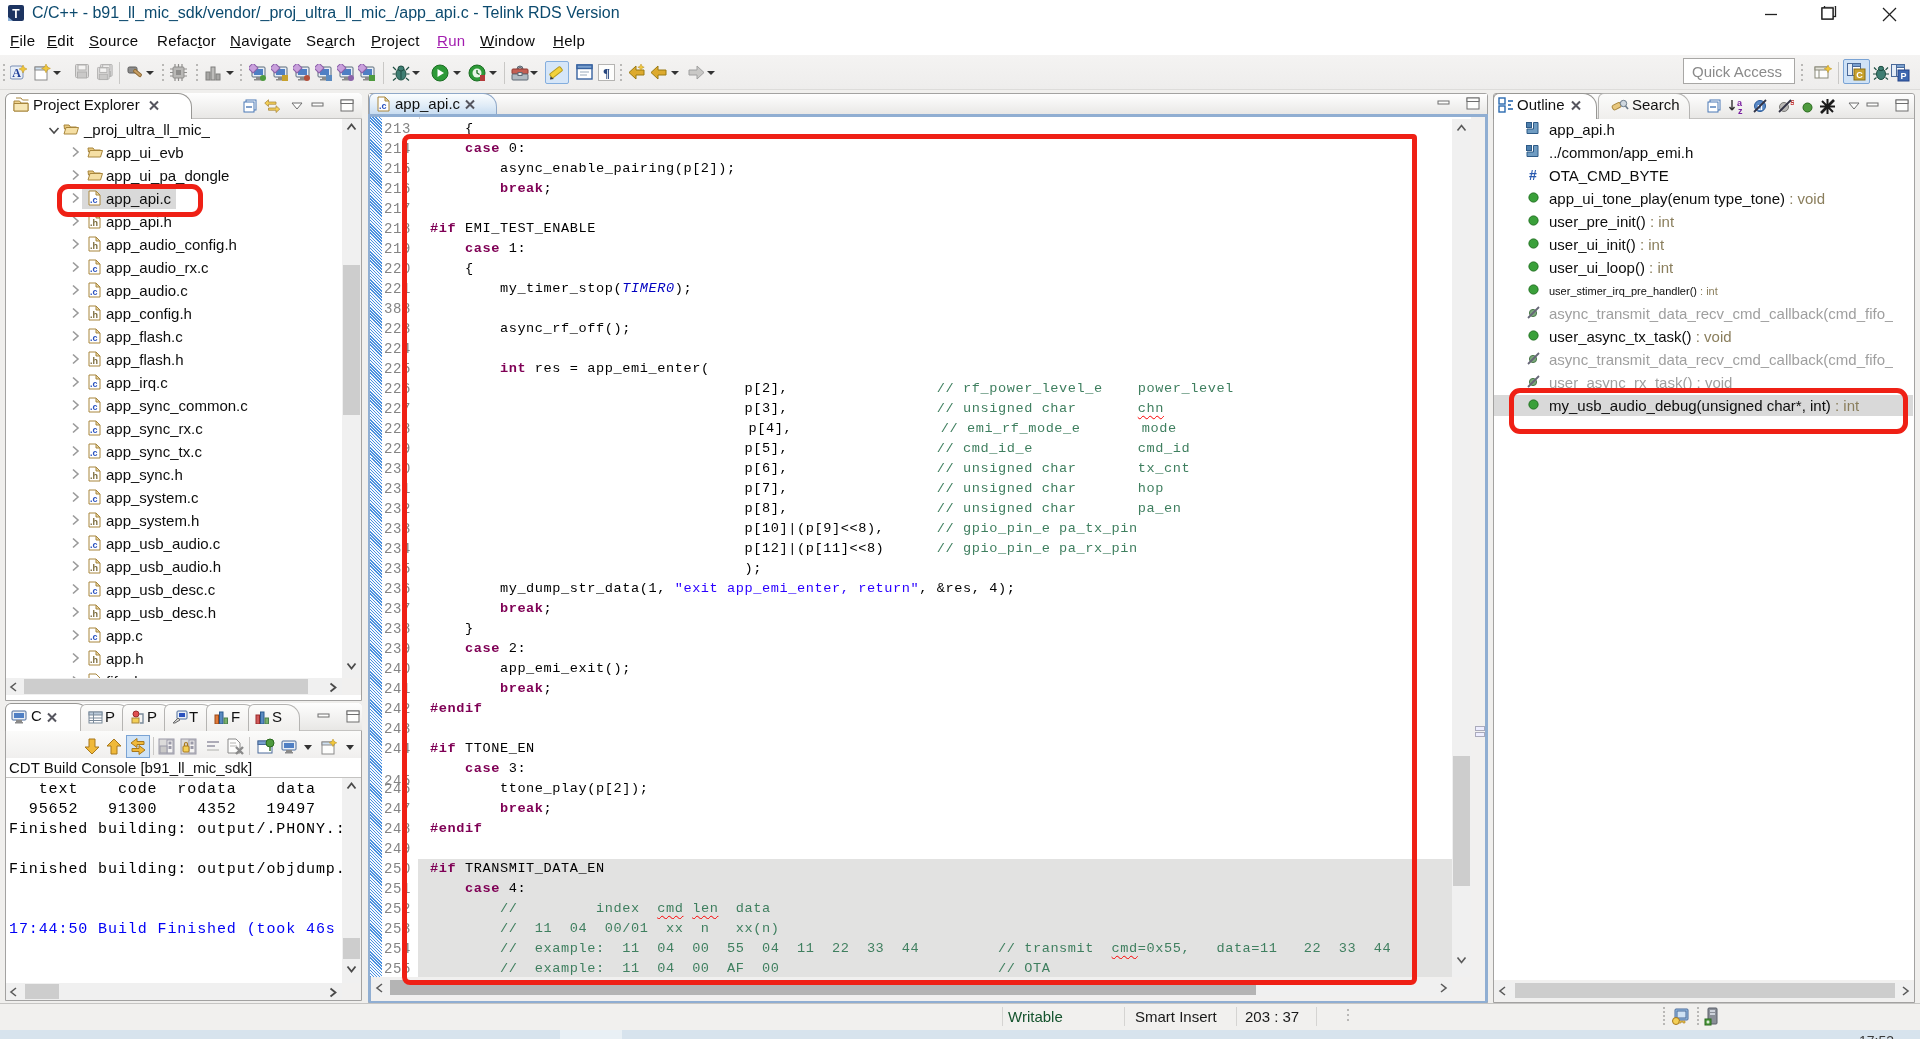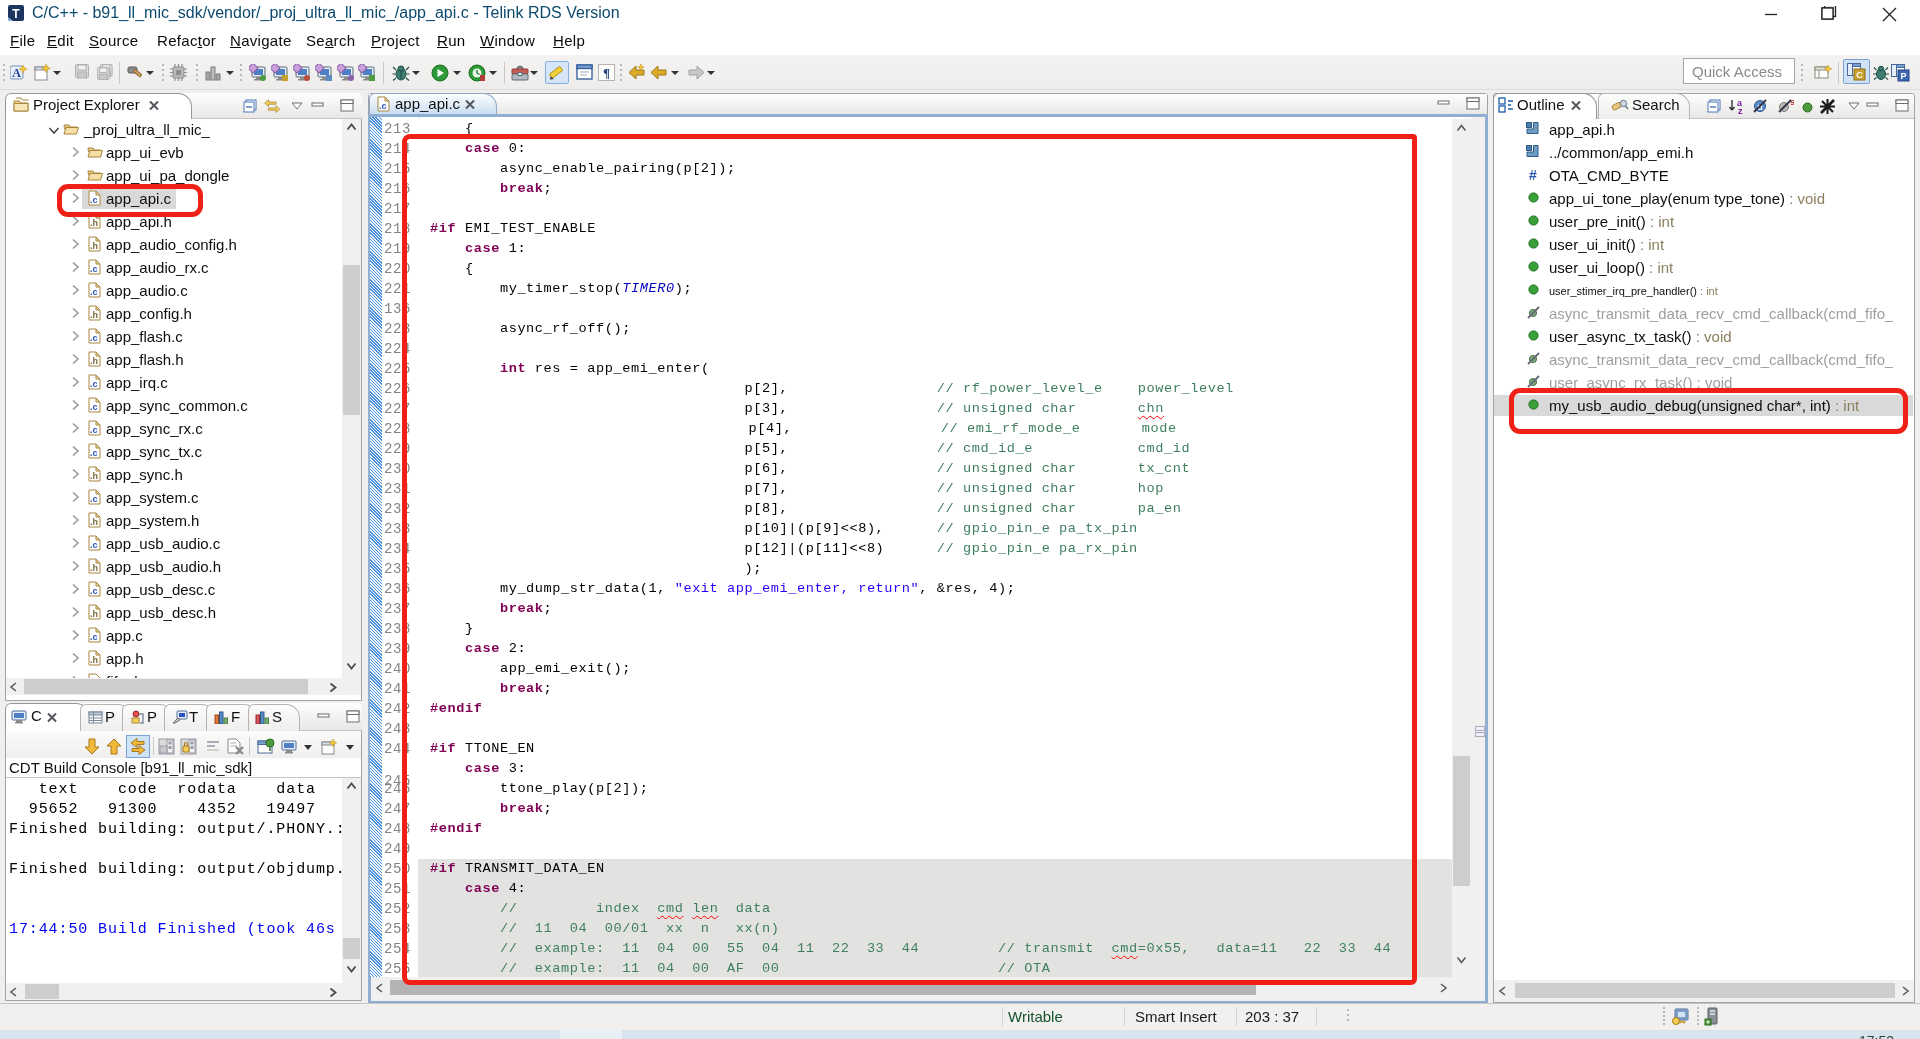--- a/index.html
+++ b/index.html
@@ -48,21 +48,21 @@
     <line x1="144" y1="2" x2="131" y2="15" stroke="#222" stroke-width="1.3"></line>
   </svg>
 <div class="abs" style="left:0;top:28px;width:1920px;height:27px;background:#fff"></div>
 <div class="abs" style="left:10px;top:32px;font-size:15px;letter-spacing:0.3px;color:#0a0a0a"><u>F</u>ile</div>
 <div class="abs" style="left:47px;top:32px;font-size:15px;letter-spacing:0.3px;color:#0a0a0a"><u>E</u>dit</div>
 <div class="abs" style="left:89px;top:32px;font-size:15px;letter-spacing:0.3px;color:#0a0a0a"><u>S</u>ource</div>
 <div class="abs" style="left:157px;top:32px;font-size:15px;letter-spacing:0.3px;color:#0a0a0a">Refac<u>t</u>or</div>
 <div class="abs" style="left:230px;top:32px;font-size:15px;letter-spacing:0.3px;color:#0a0a0a"><u>N</u>avigate</div>
 <div class="abs" style="left:306px;top:32px;font-size:15px;letter-spacing:0.3px;color:#0a0a0a">Se<u>a</u>rch</div>
 <div class="abs" style="left:371px;top:32px;font-size:15px;letter-spacing:0.3px;color:#0a0a0a"><u>P</u>roject</div>
-<div class="abs" style="left:437px;top:32px;font-size:15px;letter-spacing:0.3px;color:#000000"><u>R</u>un</div>
+<div class="abs" style="left:437px;top:32px;font-size:15px;letter-spacing:0.3px;color:#a21caf"><u>R</u>un</div>
 <div class="abs" style="left:480px;top:32px;font-size:15px;letter-spacing:0.3px;color:#0a0a0a"><u>W</u>indow</div>
 <div class="abs" style="left:553px;top:32px;font-size:15px;letter-spacing:0.3px;color:#0a0a0a"><u>H</u>elp</div>
 <div class="abs" style="left:0;top:55px;width:1920px;height:35px;background:linear-gradient(#f4f3f2,#eeedec);border-bottom:1px solid #dddcda"></div>
 <div class="abs dsep" style="left:3px"></div>
 <svg class="abs" style="left:10px;top:64px" width="17" height="17" viewBox="0 0 17 17">
     <rect x="0" y="2" width="13" height="13" rx="2" fill="#e8eef7" stroke="#7a8fb5" stroke-width="1"></rect>
     <text x="6.5" y="13" font-size="12" font-weight="bold" fill="#20409a" text-anchor="middle" font-family="Liberation Serif">A</text>
     <path d="M13 1 l1.3 2.7 2.7 1.3 -2.7 1.3 -1.3 2.7 -1.3 -2.7 -2.7 -1.3 2.7 -1.3 Z" fill="#f0c73c" stroke="#b98f1f" stroke-width="0.5"></path>
   </svg>
 <svg class="abs" style="left:34px;top:64px" width="17" height="17" viewBox="0 0 17 17">
@@ -690,21 +690,21 @@
 <div class="abs" style="left:384px;top:119px;width:30px;height:858px;overflow:hidden">
     <div class="ln" style="left:0;top:0px">213</div>
     <div class="ln" style="left:0;top:20px">214</div>
     <div class="ln" style="left:0;top:40px">215</div>
     <div class="ln" style="left:0;top:60px">216</div>
     <div class="ln" style="left:0;top:80px">217</div>
     <div class="ln" style="left:0;top:100px">218</div>
     <div class="ln" style="left:0;top:120px">219</div>
     <div class="ln" style="left:0;top:140px">220</div>
     <div class="ln" style="left:0;top:160px">221</div>
-    <div class="ln" style="left:0;top:180px">136</div>
+    <div class="ln" style="left:0;top:180px">388</div>
     <div class="ln" style="left:0;top:200px">223</div>
     <div class="ln" style="left:0;top:220px">224</div>
     <div class="ln" style="left:0;top:240px">225</div>
     <div class="ln" style="left:0;top:260px">226</div>
     <div class="ln" style="left:0;top:280px">227</div>
     <div class="ln" style="left:0;top:300px">228</div>
     <div class="ln" style="left:0;top:320px">229</div>
     <div class="ln" style="left:0;top:340px">230</div>
     <div class="ln" style="left:0;top:360px">231</div>
     <div class="ln" style="left:0;top:380px">232</div>

